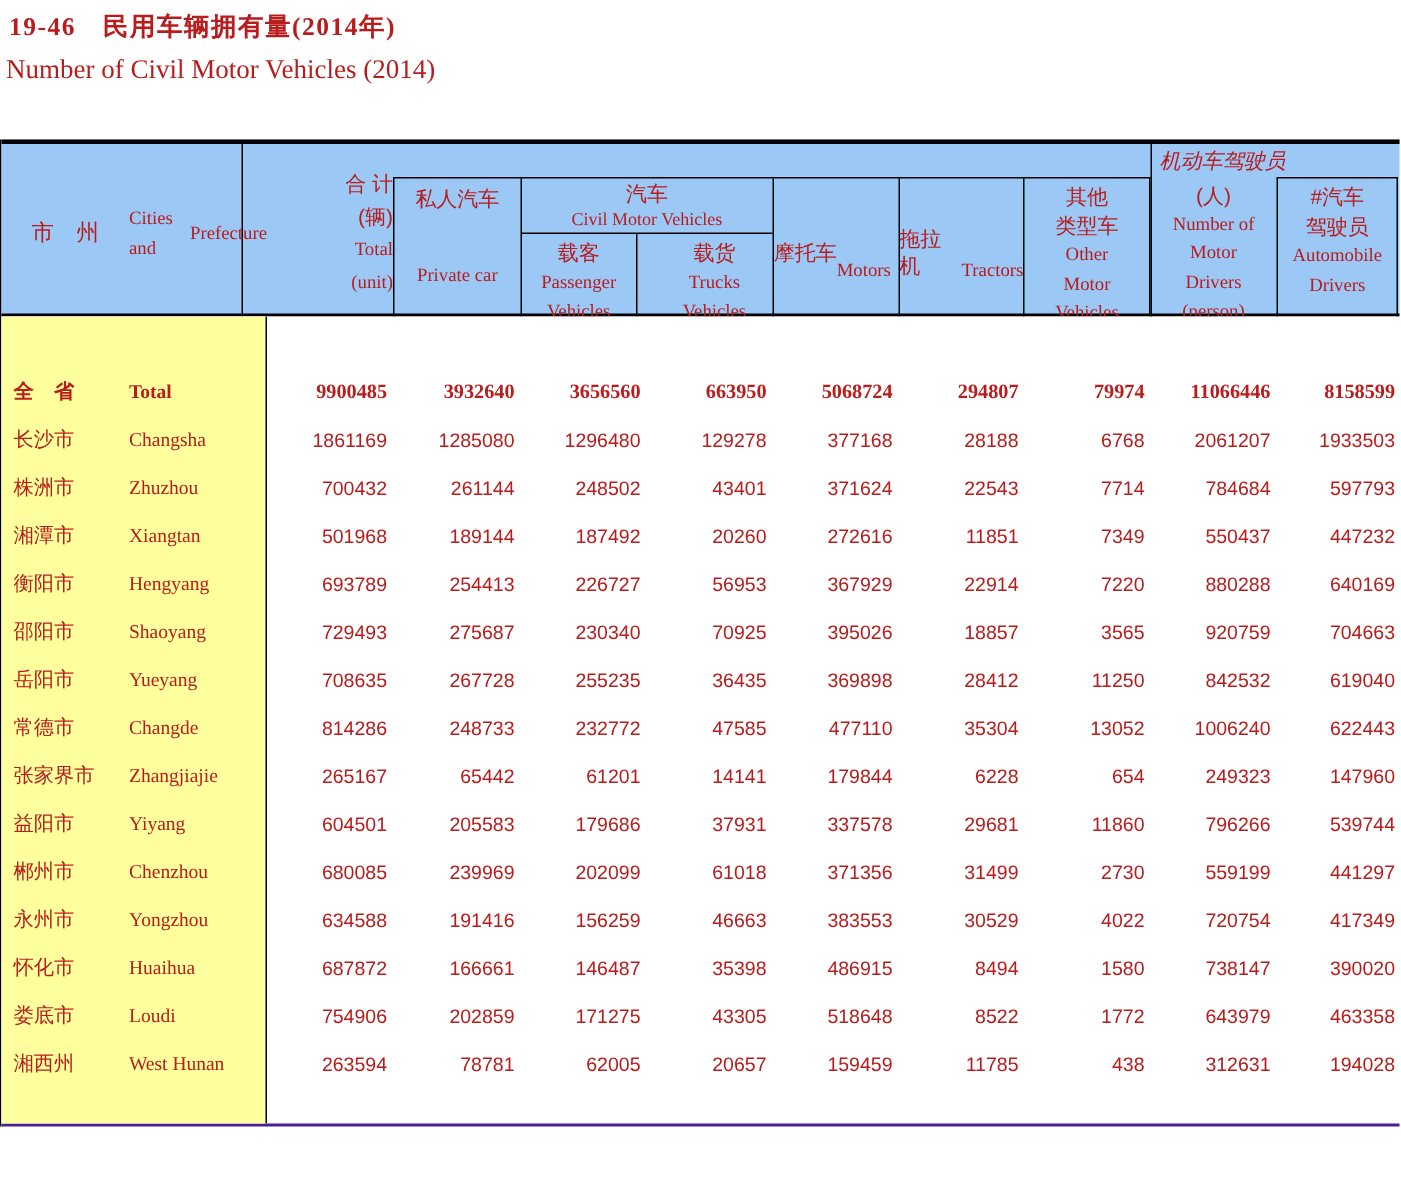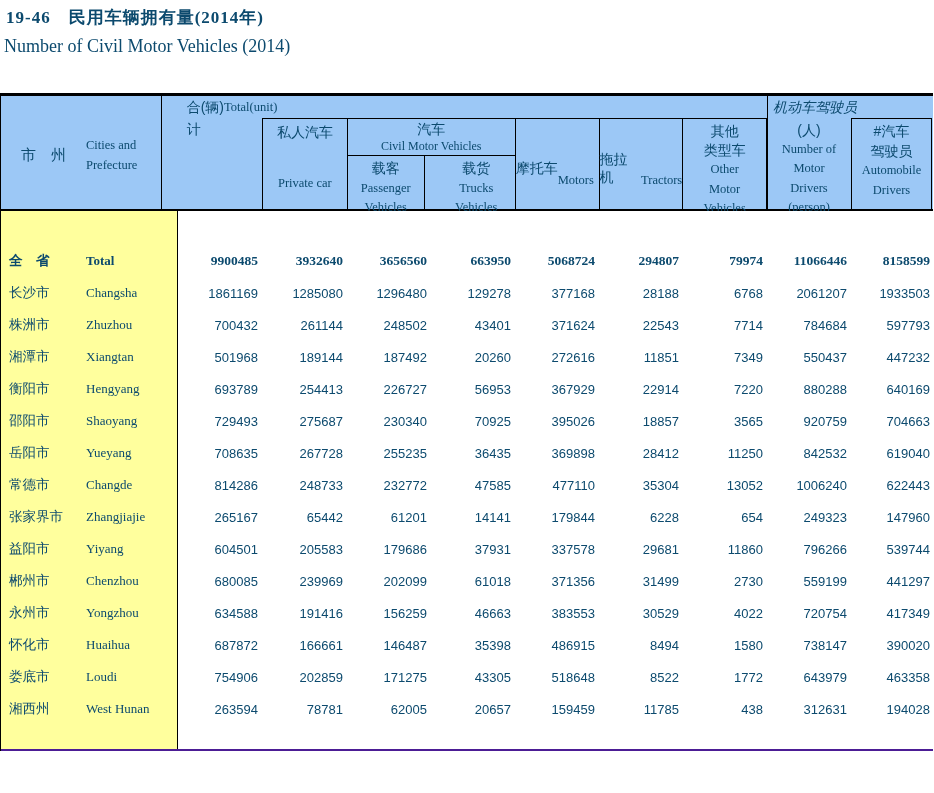--- a/index.html
+++ b/index.html
@@ -1,19 +1,19 @@
 <!DOCTYPE html>
 <html><head>
 <meta charset="utf-8">
 <style>
   * { margin:0; padding:0; box-sizing:border-box; }
   html,body { background:#ffffff; }
   .page {
     position:relative; width:934px; height:793px; background:#fff;
-    font-family:"Liberation Sans","DejaVu Sans",sans-serif; color:#0c4a6e; overflow:hidden;
+    font-family:"Liberation Sans","DejaVu Sans",sans-serif; color:#b91c1c; overflow:hidden;
   }
 
   
   .title-zh {
     position:absolute; left:6px; top:6px; font-size:17px; font-weight:bold;
     font-family:"Liberation Serif","DejaVu Serif",serif; letter-spacing:1px;
   }
   .title-en {
     position:absolute; left:4px; top:36px; font-size:18px;
     font-family:"Liberation Serif","DejaVu Serif",serif;
@@ -25,25 +25,25 @@
     position:relative; height:118px; background:#9CC8F6;
     border-top:3px solid #000; border-bottom:2px solid #000;
   }
   .thead .cn { font-size:14px; }
   .thead .en { font-family:"Liberation Serif","DejaVu Serif",serif; font-size:12.5px; }
 
   .h-stub { position:absolute; left:0; top:0; width:161px; height:118px; border-right:1px solid #000; }
   .h-stub-zh { position:absolute; left:0; top:0; width:85px; height:118px;
     display:flex; align-items:center; justify-content:center; font-size:15px; }
   .h-stub-en { position:absolute; left:85px; top:0; width:92px; height:118px;
-    display:flex; flex-direction:column; align-items:flex-start; justify-content:center;
+    display:flex; flex-direction:row; align-items:center; justify-content:center;
     font-family:"Liberation Serif","DejaVu Serif",serif; font-size:12.5px; line-height:20px; }
 
-  .h-total { position:absolute; left:189px; top:0; width:84px; height:118px;
-    display:flex; align-items:flex-start; justify-content:center;
+  .h-total { position:absolute; left:177px; top:0; width:84px; height:118px;
+    display:flex; flex-direction:column; align-items:flex-end; justify-content:center;
     line-height:22px; text-align:center; }
 
   .boxA { position:absolute; left:261px; top:22px; width:505px; height:96px;
     border:1px solid #000; display:flex; }
   .bA-private { width:85px; border-right:1px solid #000; display:flex; flex-direction:column;
     align-items:center; padding-top:5px; }
   .bA-private .en { margin-top:34px; }
   .bA-civil { width:168px; border-right:1px solid #000; display:flex; flex-direction:column; }
   .civil-top { height:37px; border-bottom:1px solid #000; text-align:center; padding-top:2px; line-height:17px; }
   .civil-top .en { font-size:12px; }

